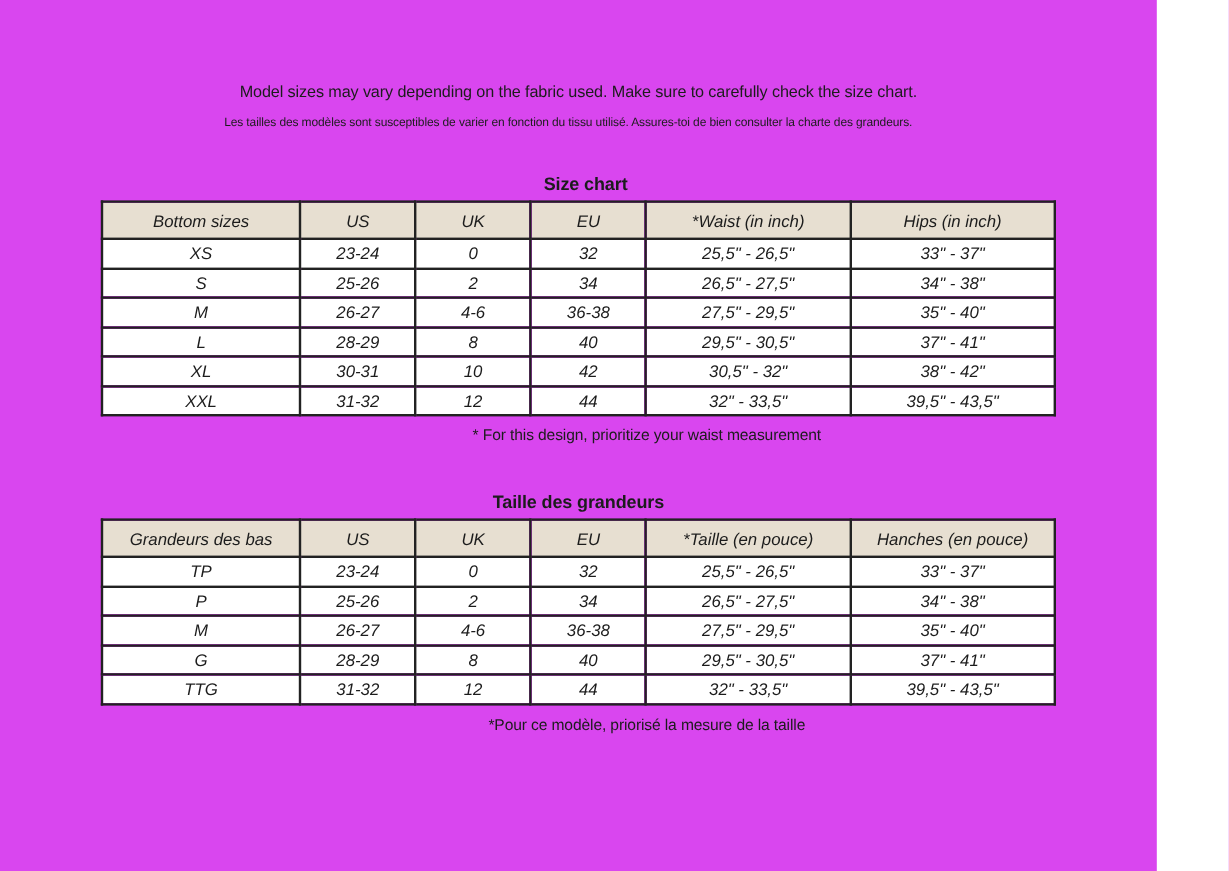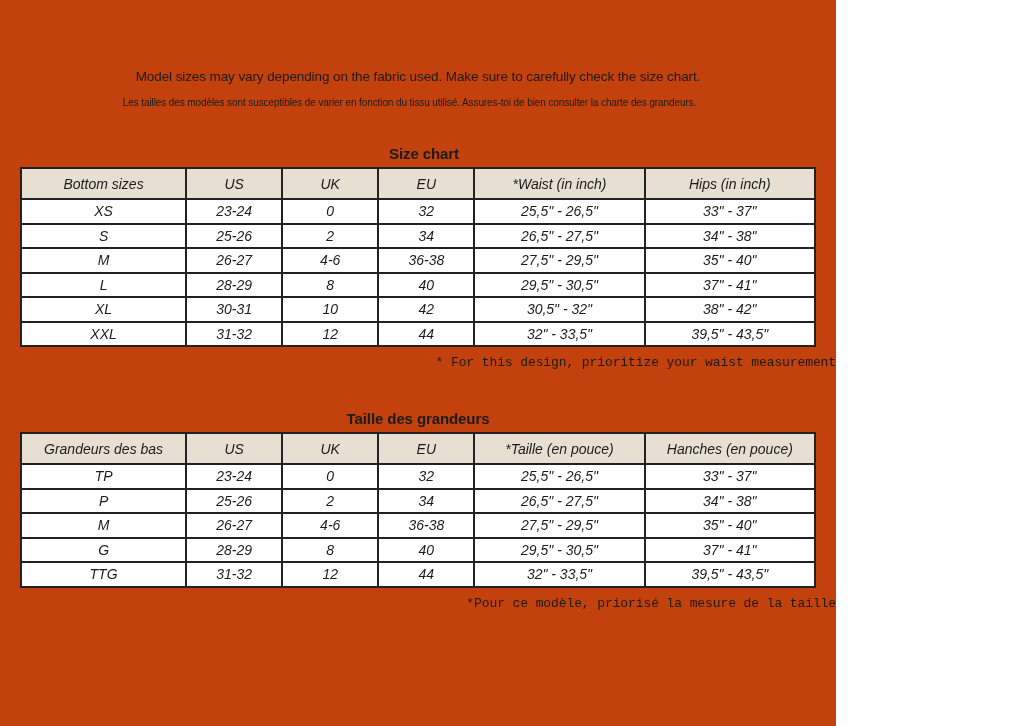--- a/index.html
+++ b/index.html
@@ -1,22 +1,22 @@
 <!DOCTYPE html>
 <html><head>
 <meta charset="utf-8">
 <style>
   html, body {
     margin: 0;
     padding: 0;
   }
   .page {
-    width: 836px;
+    width: 964px;
     height: 726px;
-    background: #c2410c;
+    background: #d946ef;
     font-family: "Liberation Sans", sans-serif;
     color: #1c1c1c;
     overflow: hidden;
     box-sizing: border-box;
   }
   .intro-en {
     margin: 0;
     padding-top: 69px;
     text-align: center;
     font-size: 13.5px;
@@ -70,23 +70,22 @@
   }
   col.c-size  { width: 20.8%; }
   col.c-us    { width: 12.1%; }
   col.c-uk    { width: 12.1%; }
   col.c-eu    { width: 12.1%; }
   col.c-waist { width: 21.45%; }
   col.c-hips  { width: 21.45%; }
   .footnote {
     margin: 8px 0 0 114px;
     font-size: 13px;
-    text-align: right;
-    letter-spacing: -0.1px;
-    font-family: Liberation Mono, monospace;
+    text-align: center;
+    letter-spacing: -0.1px;
   }
 </style>
 </head>
 <body>
 
 <div class="page">
 
   <p class="intro-en">Model sizes may vary depending on the fabric used. Make sure to carefully check the size chart.</p>
   <p class="intro-fr">Les tailles des modèles sont susceptibles de varier en fonction du tissu utilisé. Assures-toi de bien consulter la charte des grandeurs.</p>
 

